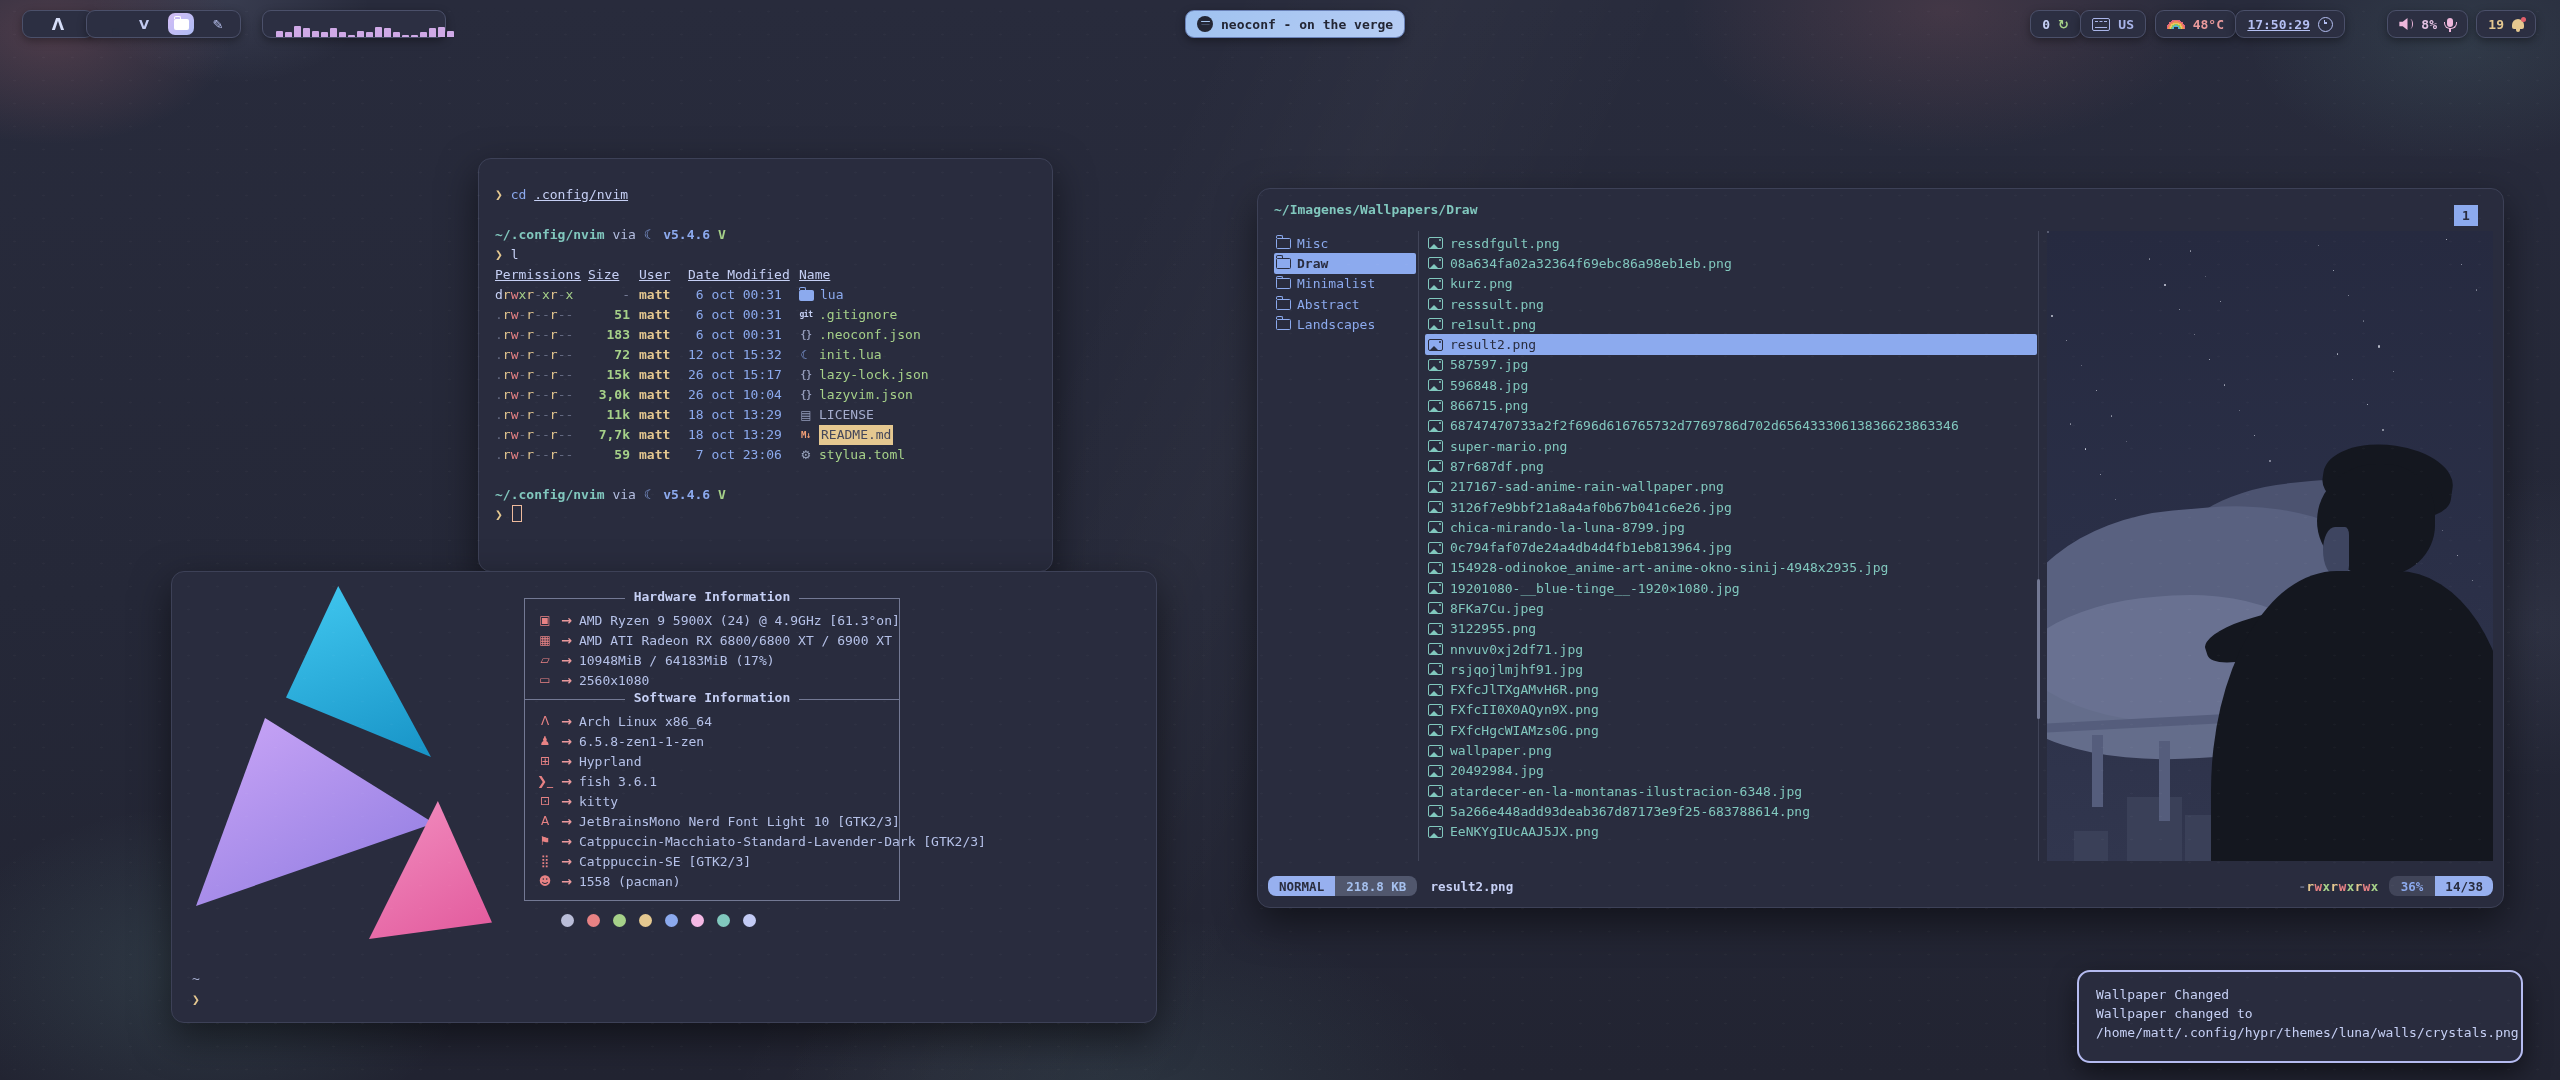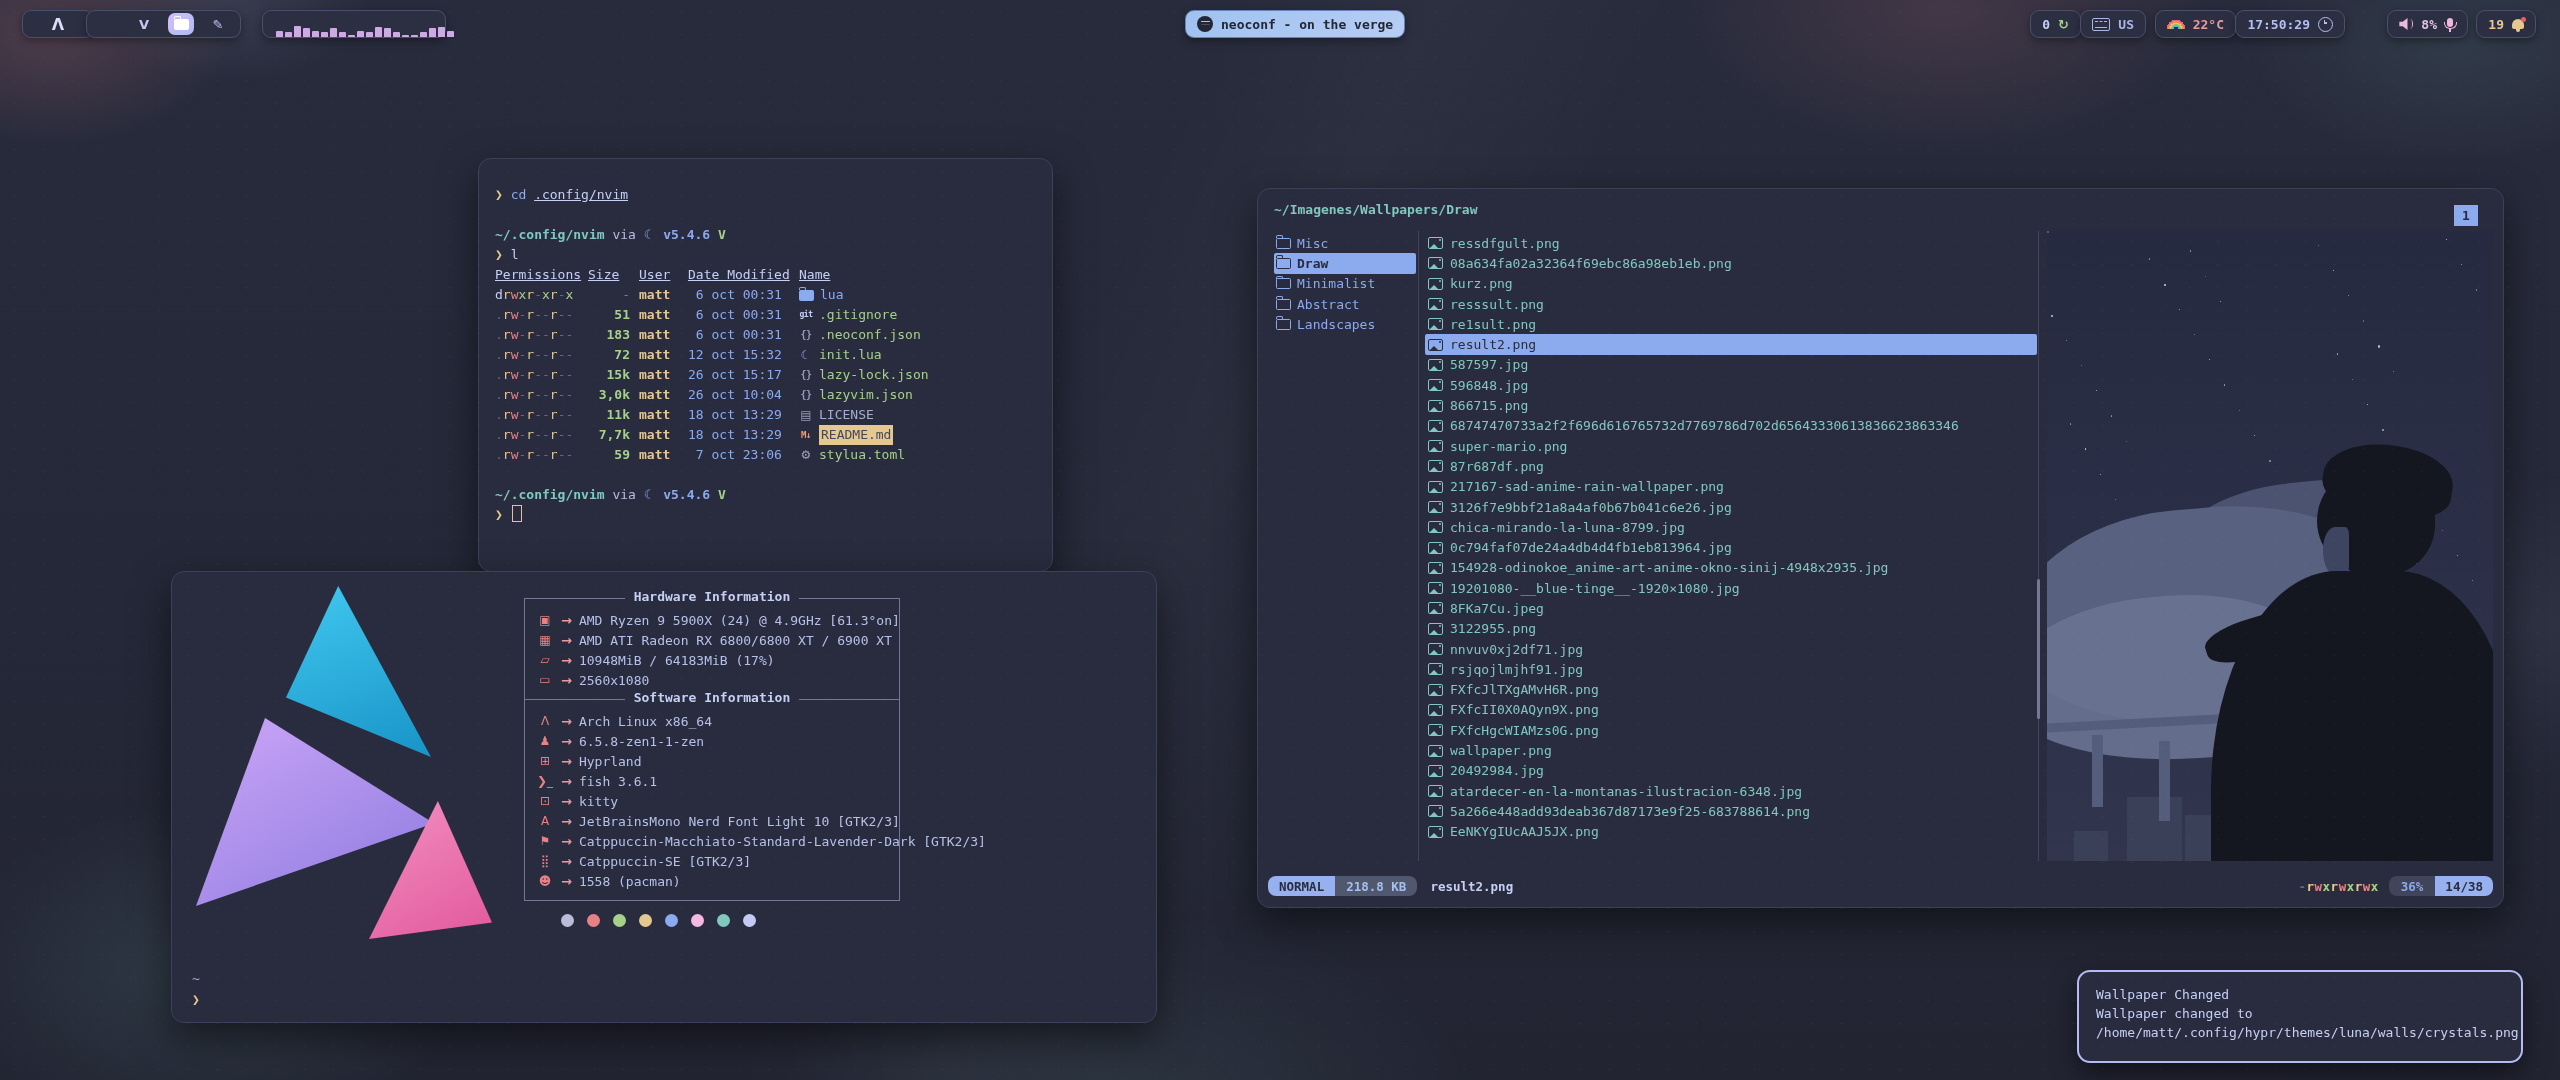--- a/index.html
+++ b/index.html
@@ -197,24 +197,24 @@
   <span style="color:#a6d189;font-family:'DejaVu Sans',sans-serif;">↻</span>
 </div>
 
 <div class="pill" style="right:414px;color:#a9b5e9;">
   <span class="kbic"></span>
   <span>US</span>
 </div>
 
 <div class="pill" style="right:324px;color:#ea9a9c;">
   <span class="rainbow"></span>
-  <span>22°C</span>
-</div>
-
-<div class="pill" style="right:215px;color:#b4bff2;">
+  <span>48°C</span>
+</div>
+
+<div class="pill" style="right:215px;color:#b4bff2;text-decoration:underline;">
   <span>17:50:29</span>
   <span class="clockic"></span>
 </div>
 
 <div class="pill" style="right:92px;color:#e3c1e2;">
   <span style="display:flex;align-items:center;">
       <span class="spk"></span>
       <span class="spkwave"></span>
     </span>
   <span>8%</span>

